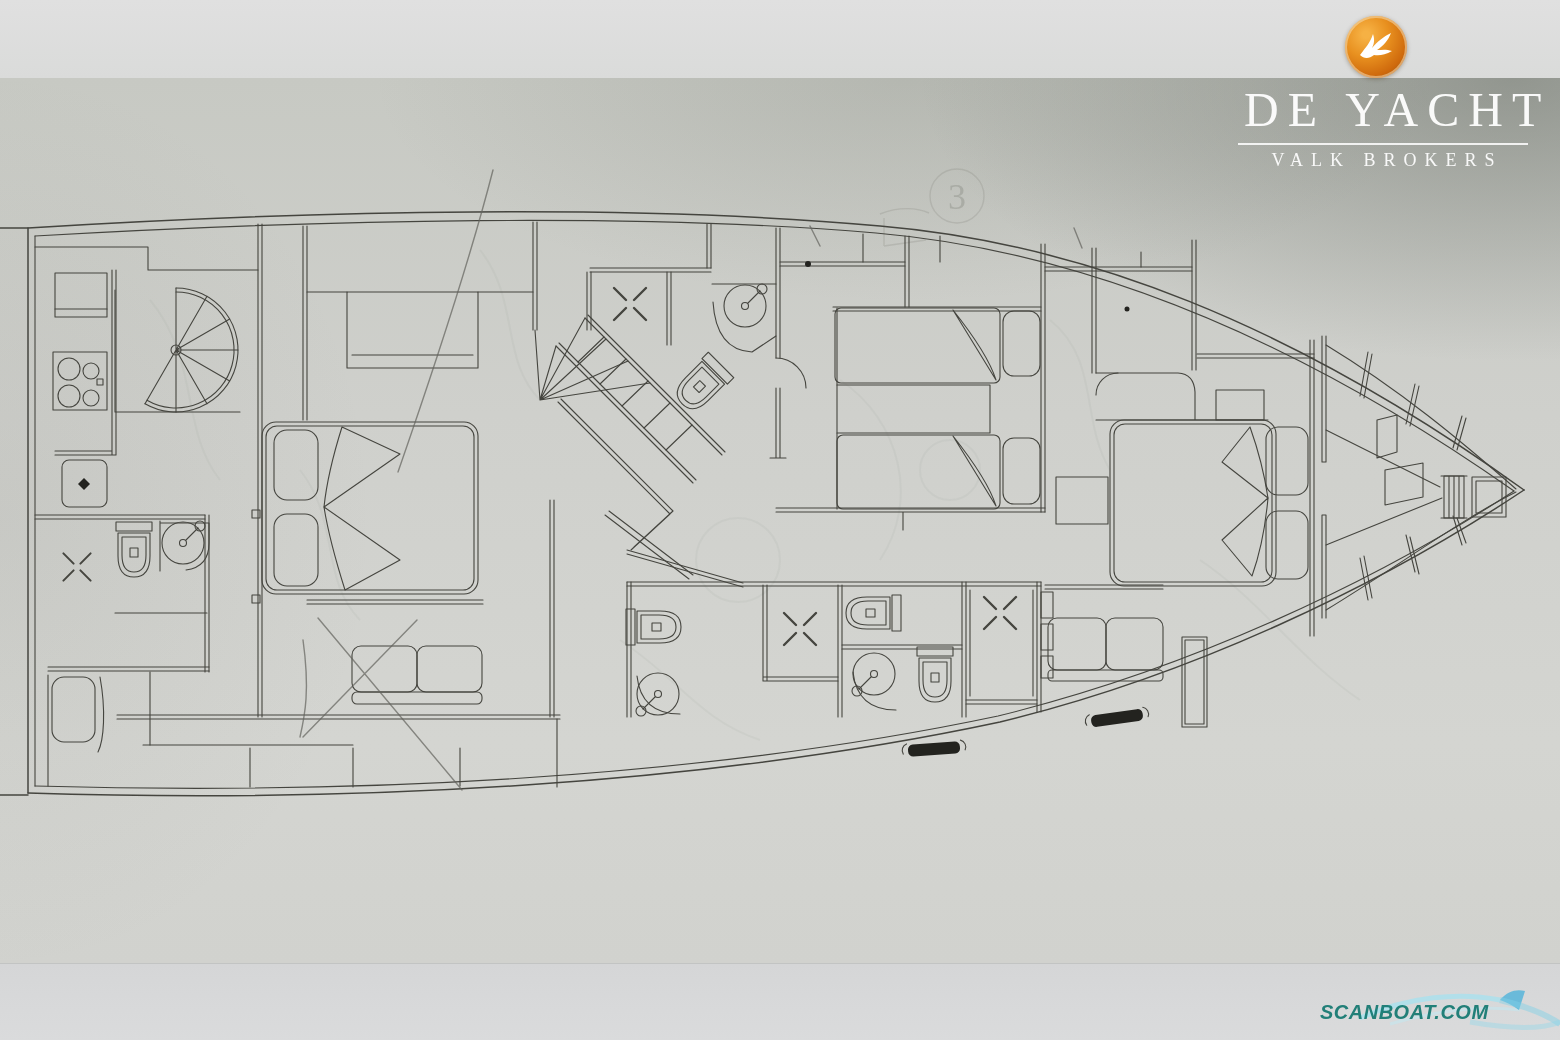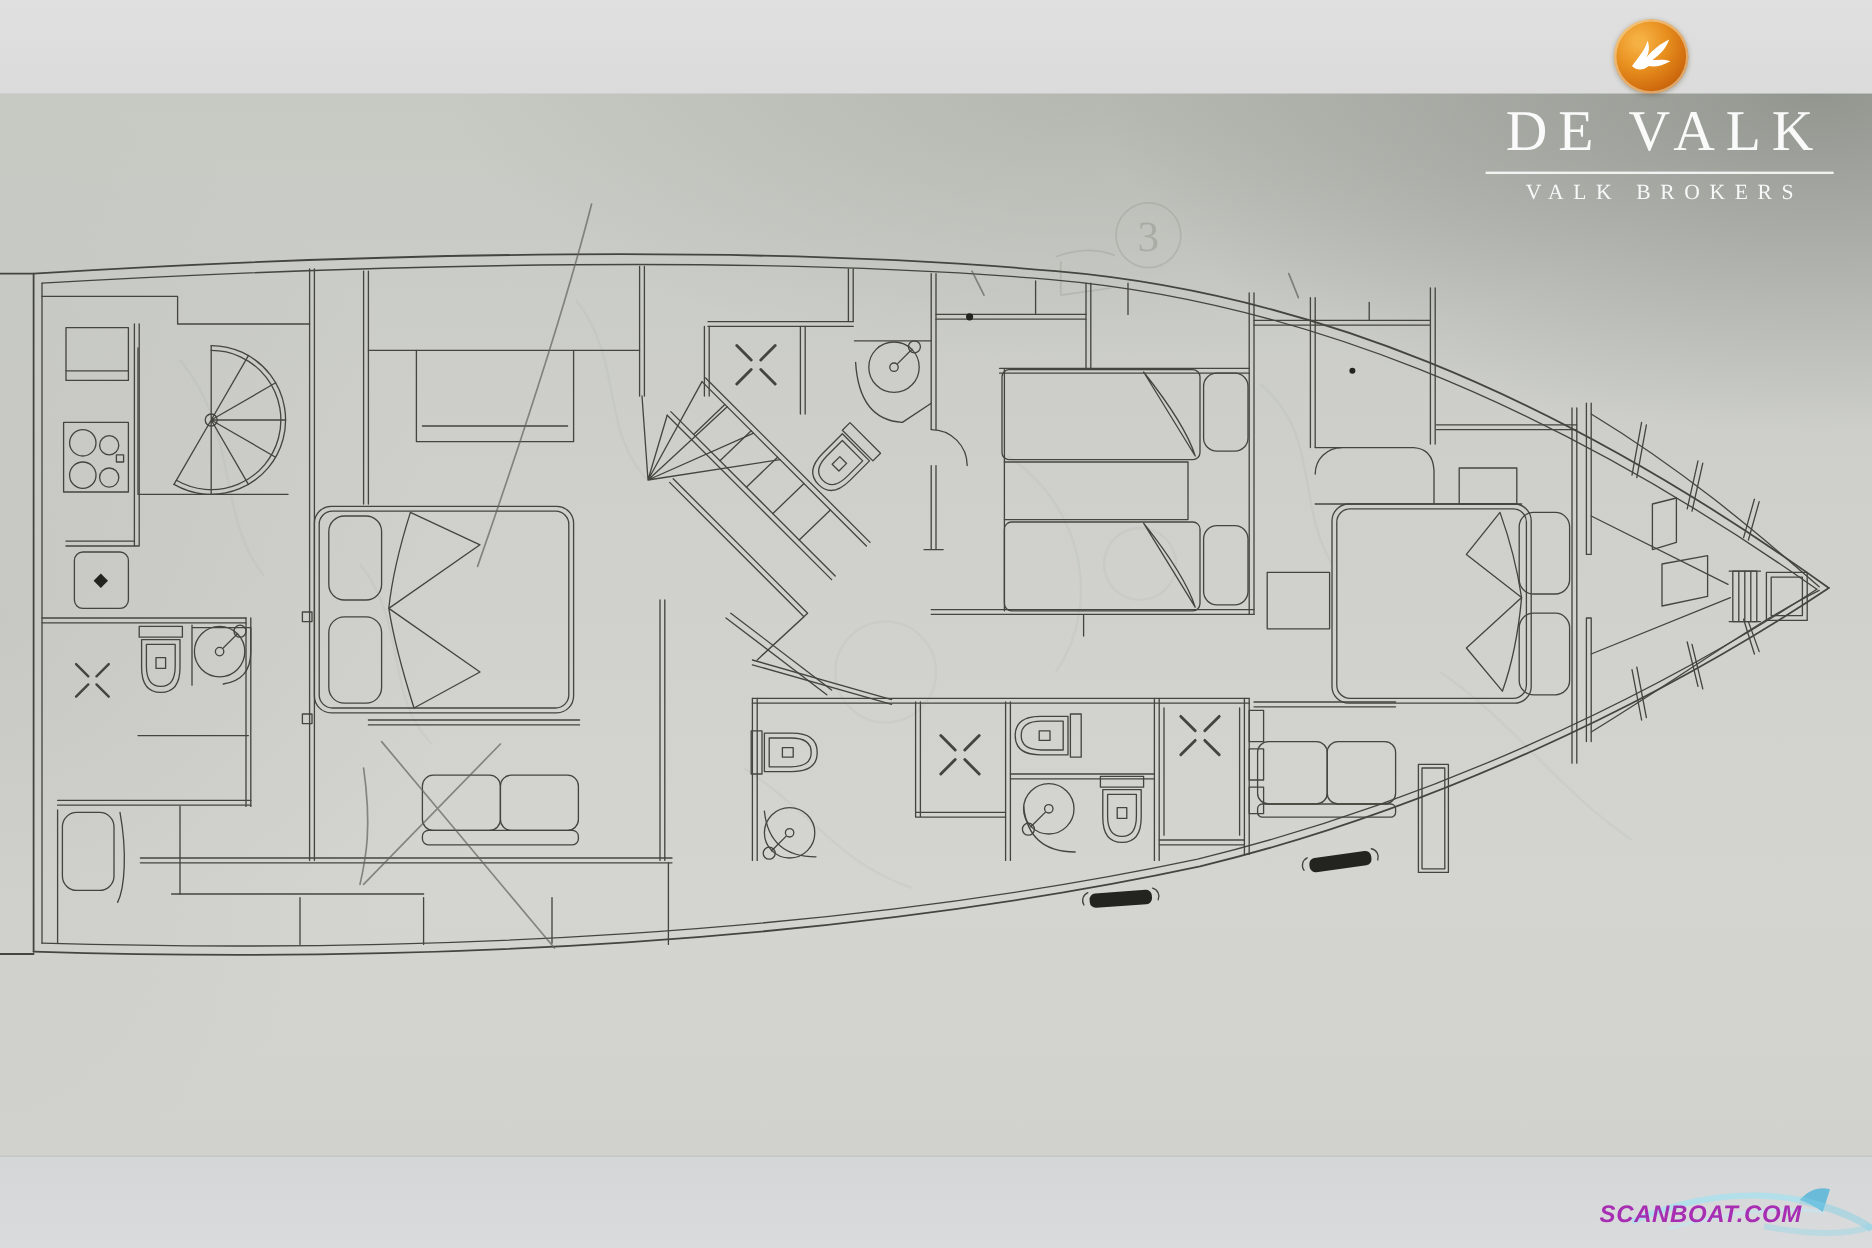--- a/index.html
+++ b/index.html
@@ -34,21 +34,21 @@
   .ball svg{position:absolute;left:0;top:0;}
   .brand-name{position:absolute;left:0;top:82px;width:100%;font-size:48px;font-weight:400;
     letter-spacing:9px;text-indent:9px;opacity:.97;white-space:nowrap;}
   .brand-rule{position:absolute;left:3px;top:143px;width:290px;height:2px;
     background:rgba(255,255,255,.85);}
   .brand-tagline{position:absolute;left:0;top:150px;width:100%;font-size:18px;
     letter-spacing:8px;text-indent:8px;opacity:.95;white-space:nowrap;}
   
   .wm{position:absolute;left:1320px;top:1001px;width:160px;text-align:right;
       font-style:italic;font-weight:700;font-size:20px;letter-spacing:.5px;
-      color:#a21caf;opacity:.9;margin-left:13px;}
+      color:#0f766e;opacity:.9;}
   .swoosh{position:absolute;left:1350px;top:982px;width:210px;height:56px;}
 </style>
 </head>
 <body>
 
 <div class="stage">
   <div class="strip-top"></div>
   <div class="photo"></div>
   <div class="strip-bottom"></div>
 
@@ -315,21 +315,21 @@
       <path class="pencil" d="M1074,228 L1082,248"></path>
     </g>
   </svg>
 
   <div class="brand">
     <div class="ball">
       <svg width="62" height="62" viewBox="-31 -31 62 62">
         <path fill="#ffffff" d="M-16,8 C-10,0 -6,-4 -3,-13 C-1,-7 -2,-3 -4,1 C2,-6 7,-10 15,-14 C12,-6 7,-1 1,3 C6,3 10,2 16,4 C9,8 3,9 -2,8 C-7,12 -12,12 -16,8 Z"></path>
       </svg>
     </div>
-    <div class="brand-name">DE VALK</div>
+    <div class="brand-name">DE YACHT</div>
     <div class="brand-rule"></div>
     <div class="brand-tagline">VALK BROKERS</div>
   </div>
 
   <svg class="swoosh" viewBox="0 0 210 56">
     <path d="M10,36 C60,14 110,10 150,18" fill="none" stroke="#a5e2ef" stroke-width="5" opacity="0.75"></path>
     <path d="M40,42 C95,26 140,24 170,28" fill="none" stroke="#bfeaf4" stroke-width="3" opacity="0.5"></path>
     <path d="M150,18 C158,9 166,7 175,9 L169,28 C161,22 155,20 150,18 Z" fill="#4fb3d9" opacity="0.8"></path>
     <path d="M150,18 C175,24 196,32 210,42" fill="none" stroke="#7fd0e6" stroke-width="6" opacity="0.45"></path>
     <path d="M120,40 C160,47 192,47 210,40" fill="none" stroke="#8fd8ea" stroke-width="5" opacity="0.4"></path>

